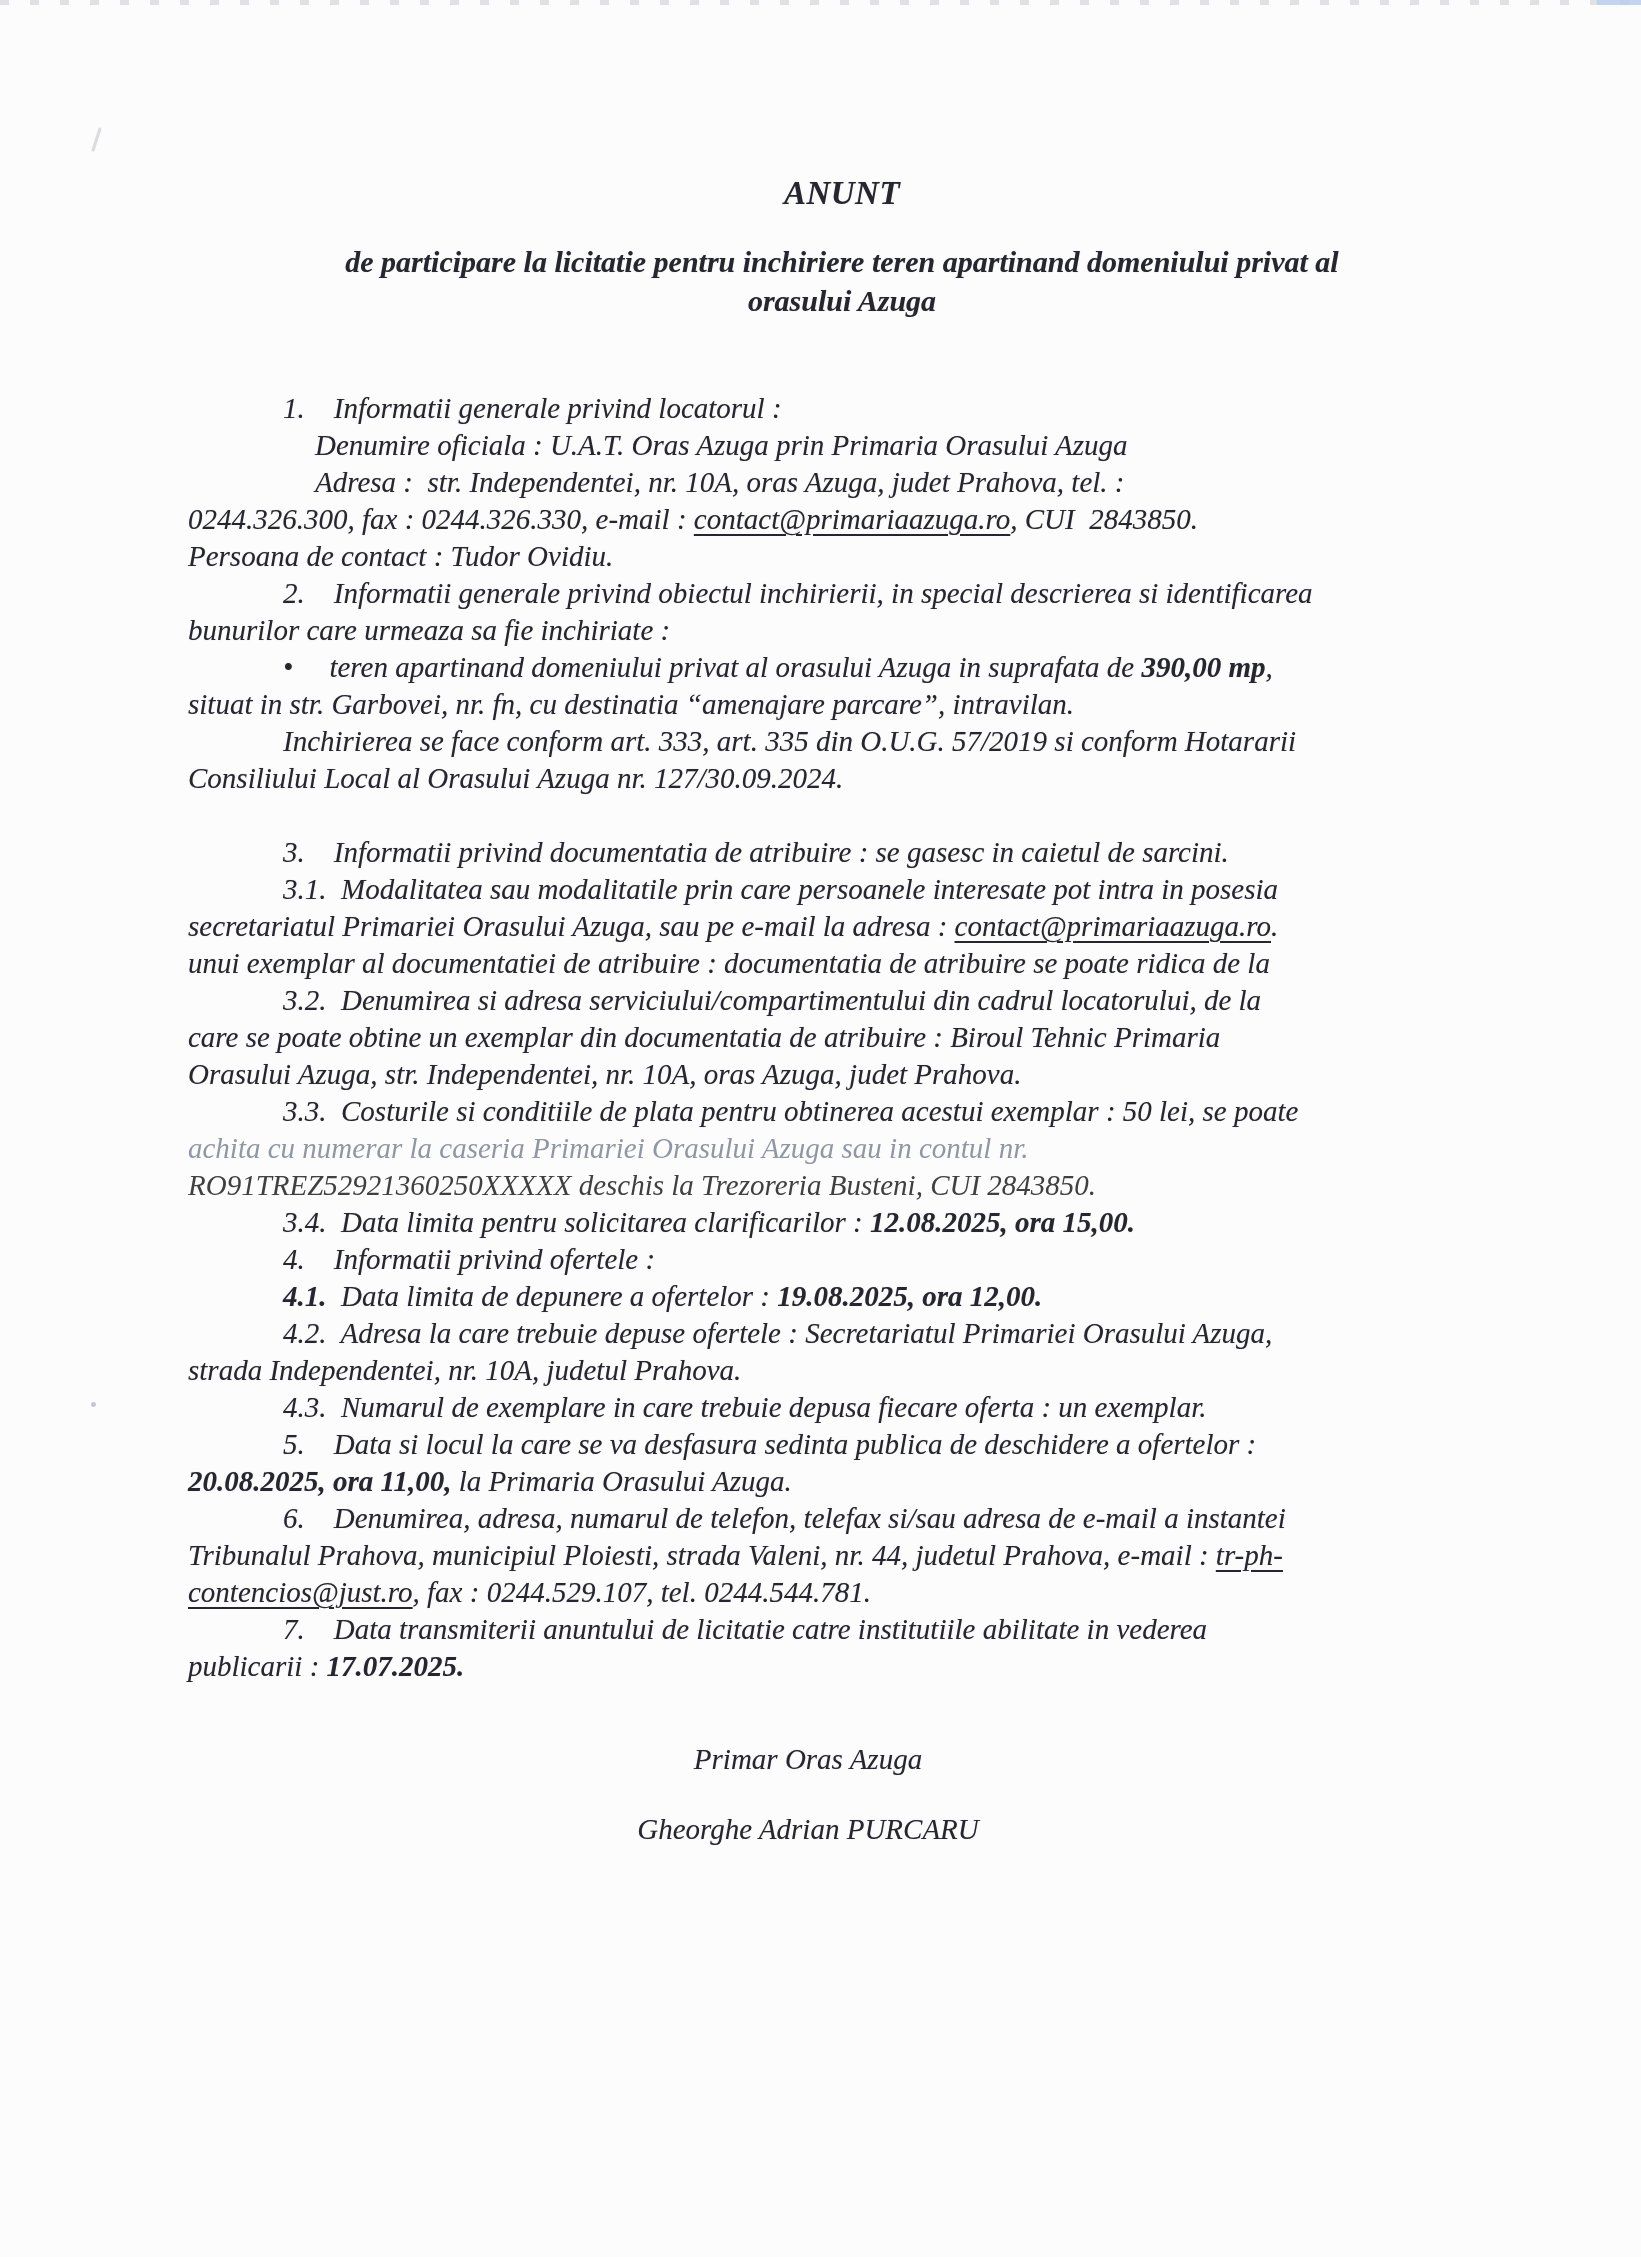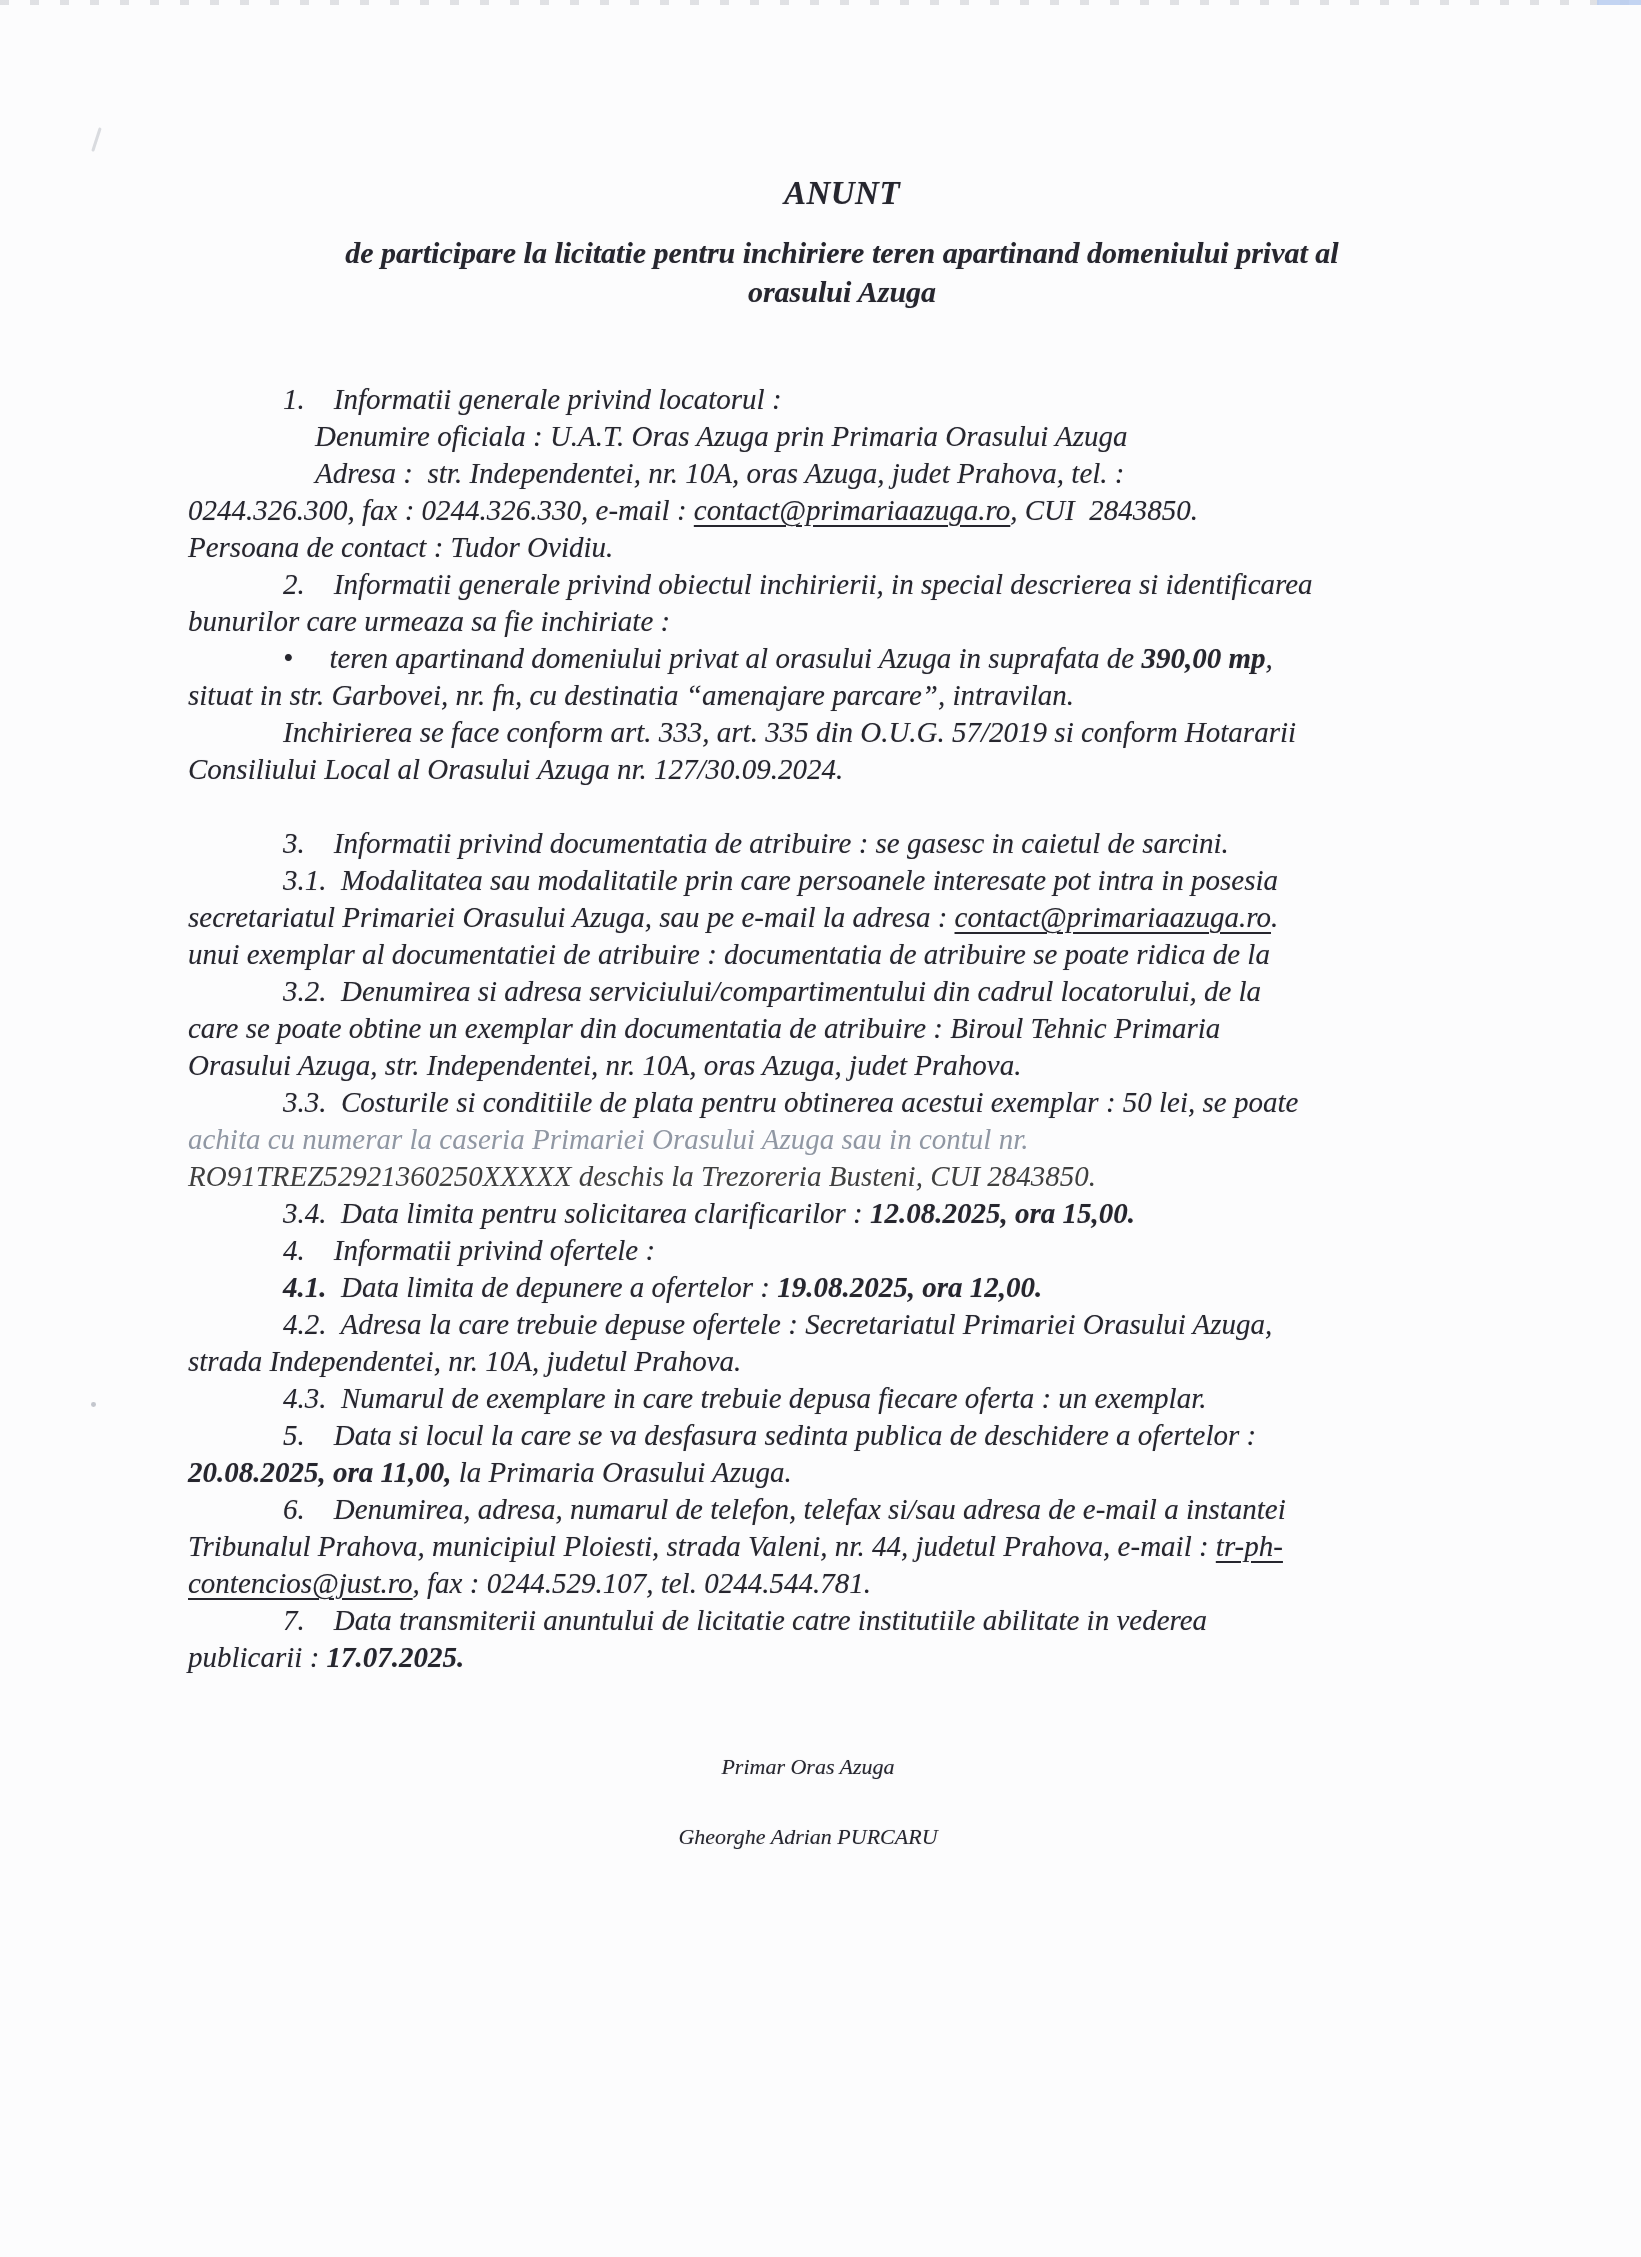--- a/index.html
+++ b/index.html
@@ -12,35 +12,35 @@
     color:#26262e;
     text-shadow:0 0 1px rgba(40,40,60,.28);
     font-style:italic;
   }
   .content{padding:174px 145px 0 188px;}
   .doc-title{
     text-align:center;font-weight:bold;
     font-size:33px;line-height:39px;letter-spacing:0.5px;
   }
   .doc-subtitle{
-    margin-top:20px;text-align:center;font-weight:bold;
+    margin-top:29px;text-align:center;font-weight:bold;
     font-size:30px;line-height:39px;
   }
   .doc-body{margin-top:70px;font-size:29px;line-height:37px;}
   .line{white-space:pre-wrap;}
   .line.f{padding-left:0;}
   .line.n{padding-left:95px;}
   .line.s{padding-left:127px;}
   .b{font-weight:bold;}
   .u{text-decoration:underline;text-underline-offset:4.8px;text-decoration-thickness:1.9px;}
   .f1{color:#9097a3;text-shadow:none;}
   .f2{color:#404040;text-shadow:none;}
   .signature{
-    margin-top:72px;margin-right:68px;text-align:center;
-    font-size:22px;line-height:37px;
+    margin-top:56px;margin-right:68px;text-align:center;
+    font-size:29px;line-height:37px;
   }
   .sig-name{margin-top:33px;}
   
   .noise-top{
     position:absolute;top:0;left:0;right:0;height:4.8px;
     background:repeating-linear-gradient(90deg,
       rgba(110,115,128,.20) 0 8.7px, rgba(0,0,0,0) 8.7px 30px);
   }
   .blue-corner{
     position:absolute;top:0;right:0;width:44px;height:4.8px;

